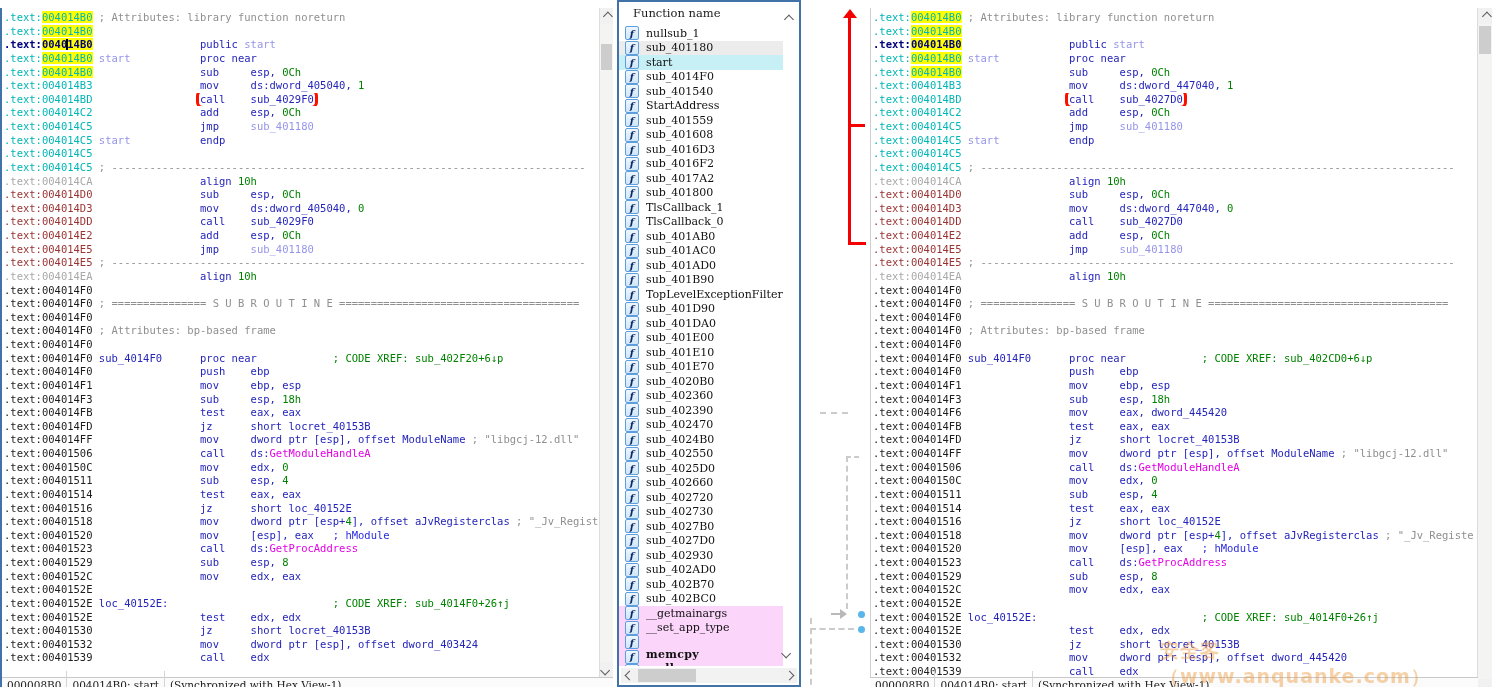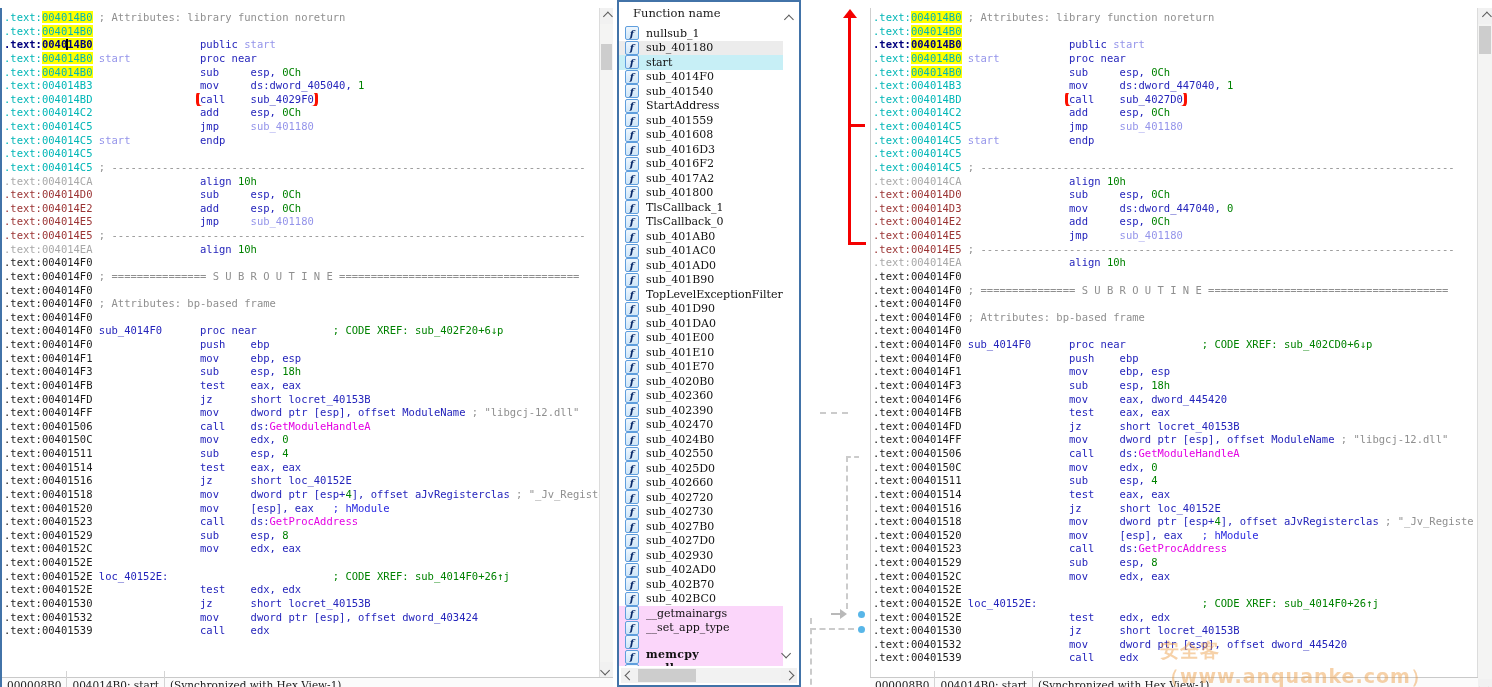--- a/index.html
+++ b/index.html
@@ -91,20 +91,22 @@
           <div class="dline"><span class="addr ac-cyan">.text:<span class="hlx">004014B0</span></span> <span class="sg-m">                sub     esp, </span><span class="sg-g">0Ch</span></div>
           <div class="dline"><span class="addr ac-cyan">.text:<span>004014B3</span></span> <span class="sg-m">                mov     ds:dword_405040, </span><span class="sg-g">1</span></div>
           <div class="dline"><span class="addr ac-cyan">.text:<span>004014BD</span></span> <span class="sg-m">                </span><span class="sg-m redbox">call    sub_4029F0</span></div>
           <div class="dline"><span class="addr ac-cyan">.text:<span>004014C2</span></span> <span class="sg-m">                add     esp, </span><span class="sg-g">0Ch</span></div>
           <div class="dline"><span class="addr ac-cyan">.text:<span>004014C5</span></span> <span class="sg-m">                jmp     </span><span class="sg-p">sub_401180</span></div>
           <div class="dline"><span class="addr ac-cyan">.text:<span>004014C5</span></span> <span class="sg-p">start</span><span class="sg-m">           endp</span></div>
           <div class="dline"><span class="addr ac-cyan">.text:<span>004014C5</span></span> </div>
           <div class="dline"><span class="addr ac-cyan">.text:<span>004014C5</span></span> <span class="sg-c">; ---------------------------------------------------------------------------</span></div>
           <div class="dline"><span class="addr ac-gray">.text:<span>004014CA</span></span> <span class="sg-m">                align </span><span class="sg-g">10h</span></div>
           <div class="dline"><span class="addr ac-maroon">.text:<span>004014D0</span></span> <span class="sg-m">                sub     esp, </span><span class="sg-g">0Ch</span></div>
+          <div class="dline"><span class="addr ac-maroon">.text:<span>004014D3</span></span> <span class="sg-m">                mov     ds:dword_405040, </span><span class="sg-g">0</span></div>
+          <div class="dline"><span class="addr ac-maroon">.text:<span>004014DD</span></span> <span class="sg-m">                call    sub_4029F0</span></div>
           <div class="dline"><span class="addr ac-maroon">.text:<span>004014E2</span></span> <span class="sg-m">                add     esp, </span><span class="sg-g">0Ch</span></div>
           <div class="dline"><span class="addr ac-maroon">.text:<span>004014E5</span></span> <span class="sg-m">                jmp     </span><span class="sg-p">sub_401180</span></div>
           <div class="dline"><span class="addr ac-maroon">.text:<span>004014E5</span></span> <span class="sg-c">; ---------------------------------------------------------------------------</span></div>
           <div class="dline"><span class="addr ac-gray">.text:<span>004014EA</span></span> <span class="sg-m">                align </span><span class="sg-g">10h</span></div>
           <div class="dline"><span class="addr ac-black">.text:<span>004014F0</span></span> </div>
           <div class="dline"><span class="addr ac-black">.text:<span>004014F0</span></span> <span class="sg-c">; =============== S U B R O U T I N E ======================================</span></div>
           <div class="dline"><span class="addr ac-black">.text:<span>004014F0</span></span> </div>
           <div class="dline"><span class="addr ac-black">.text:<span>004014F0</span></span> <span class="sg-c">; Attributes: bp-based frame</span></div>
           <div class="dline"><span class="addr ac-black">.text:<span>004014F0</span></span> </div>
           <div class="dline"><span class="addr ac-black">.text:<span>004014F0</span></span> <span class="sg-m">sub_4014F0      proc near            </span><span class="sg-x">; CODE XREF: sub_402F20+6↓p</span></div>
@@ -371,20 +373,21 @@
           <div class="dline"><span class="addr ac-cyan">.text:<span>004014B3</span></span> <span class="sg-m">                mov     ds:dword_447040, </span><span class="sg-g">1</span></div>
           <div class="dline"><span class="addr ac-cyan">.text:<span>004014BD</span></span> <span class="sg-m">                </span><span class="sg-m redbox">call    sub_4027D0</span></div>
           <div class="dline"><span class="addr ac-cyan">.text:<span>004014C2</span></span> <span class="sg-m">                add     esp, </span><span class="sg-g">0Ch</span></div>
           <div class="dline"><span class="addr ac-cyan">.text:<span>004014C5</span></span> <span class="sg-m">                jmp     </span><span class="sg-p">sub_401180</span></div>
           <div class="dline"><span class="addr ac-cyan">.text:<span>004014C5</span></span> <span class="sg-p">start</span><span class="sg-m">           endp</span></div>
           <div class="dline"><span class="addr ac-cyan">.text:<span>004014C5</span></span> </div>
           <div class="dline"><span class="addr ac-cyan">.text:<span>004014C5</span></span> <span class="sg-c">; ---------------------------------------------------------------------------</span></div>
           <div class="dline"><span class="addr ac-gray">.text:<span>004014CA</span></span> <span class="sg-m">                align </span><span class="sg-g">10h</span></div>
           <div class="dline"><span class="addr ac-maroon">.text:<span>004014D0</span></span> <span class="sg-m">                sub     esp, </span><span class="sg-g">0Ch</span></div>
           <div class="dline"><span class="addr ac-maroon">.text:<span>004014D3</span></span> <span class="sg-m">                mov     ds:dword_447040, </span><span class="sg-g">0</span></div>
+          <div class="dline"><span class="addr ac-maroon">.text:<span>004014DD</span></span> <span class="sg-m">                call    sub_4027D0</span></div>
           <div class="dline"><span class="addr ac-maroon">.text:<span>004014E2</span></span> <span class="sg-m">                add     esp, </span><span class="sg-g">0Ch</span></div>
           <div class="dline"><span class="addr ac-maroon">.text:<span>004014E5</span></span> <span class="sg-m">                jmp     </span><span class="sg-p">sub_401180</span></div>
           <div class="dline"><span class="addr ac-maroon">.text:<span>004014E5</span></span> <span class="sg-c">; ---------------------------------------------------------------------------</span></div>
           <div class="dline"><span class="addr ac-gray">.text:<span>004014EA</span></span> <span class="sg-m">                align </span><span class="sg-g">10h</span></div>
           <div class="dline"><span class="addr ac-black">.text:<span>004014F0</span></span> </div>
           <div class="dline"><span class="addr ac-black">.text:<span>004014F0</span></span> <span class="sg-c">; =============== S U B R O U T I N E ======================================</span></div>
           <div class="dline"><span class="addr ac-black">.text:<span>004014F0</span></span> </div>
           <div class="dline"><span class="addr ac-black">.text:<span>004014F0</span></span> <span class="sg-c">; Attributes: bp-based frame</span></div>
           <div class="dline"><span class="addr ac-black">.text:<span>004014F0</span></span> </div>
           <div class="dline"><span class="addr ac-black">.text:<span>004014F0</span></span> <span class="sg-m">sub_4014F0      proc near            </span><span class="sg-x">; CODE XREF: sub_402CD0+6↓p</span></div>

